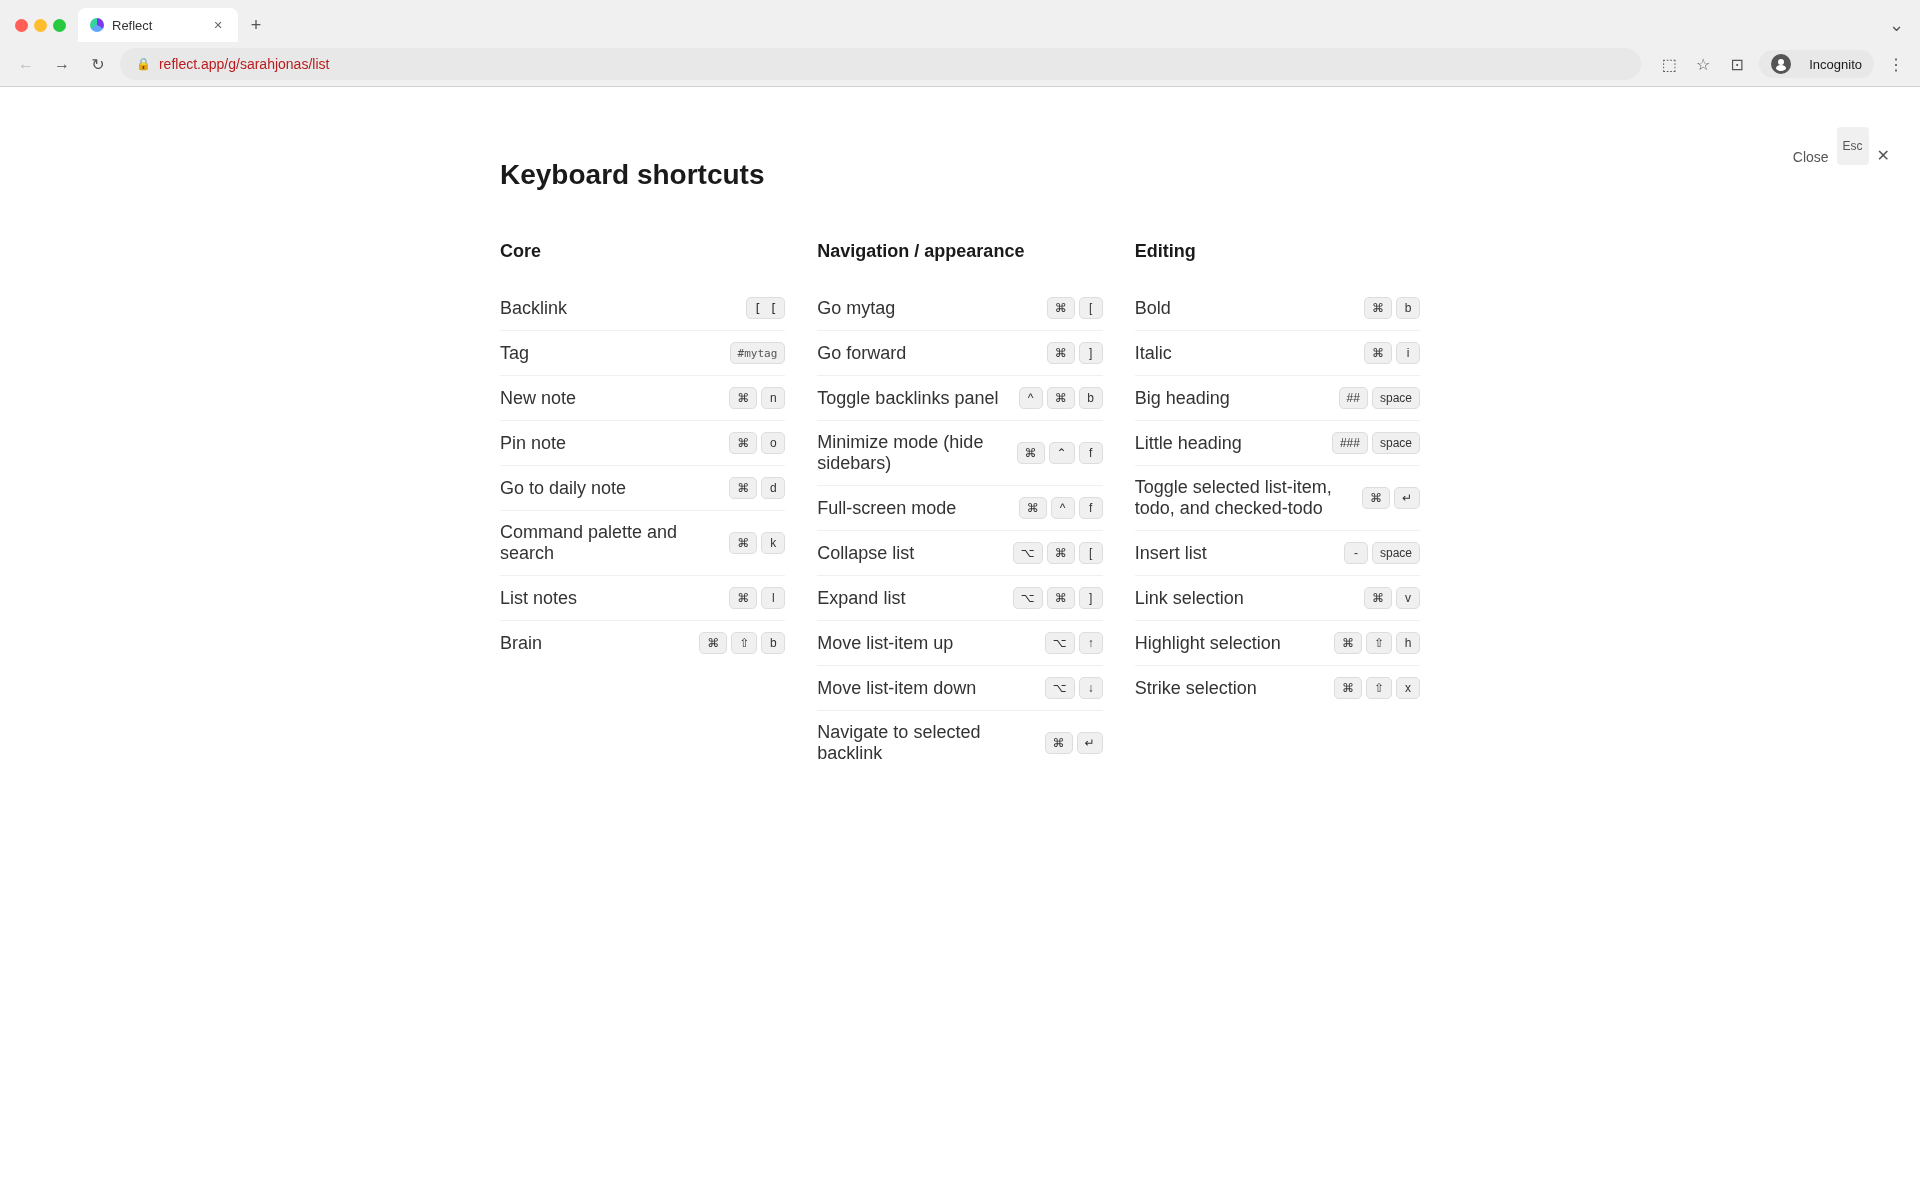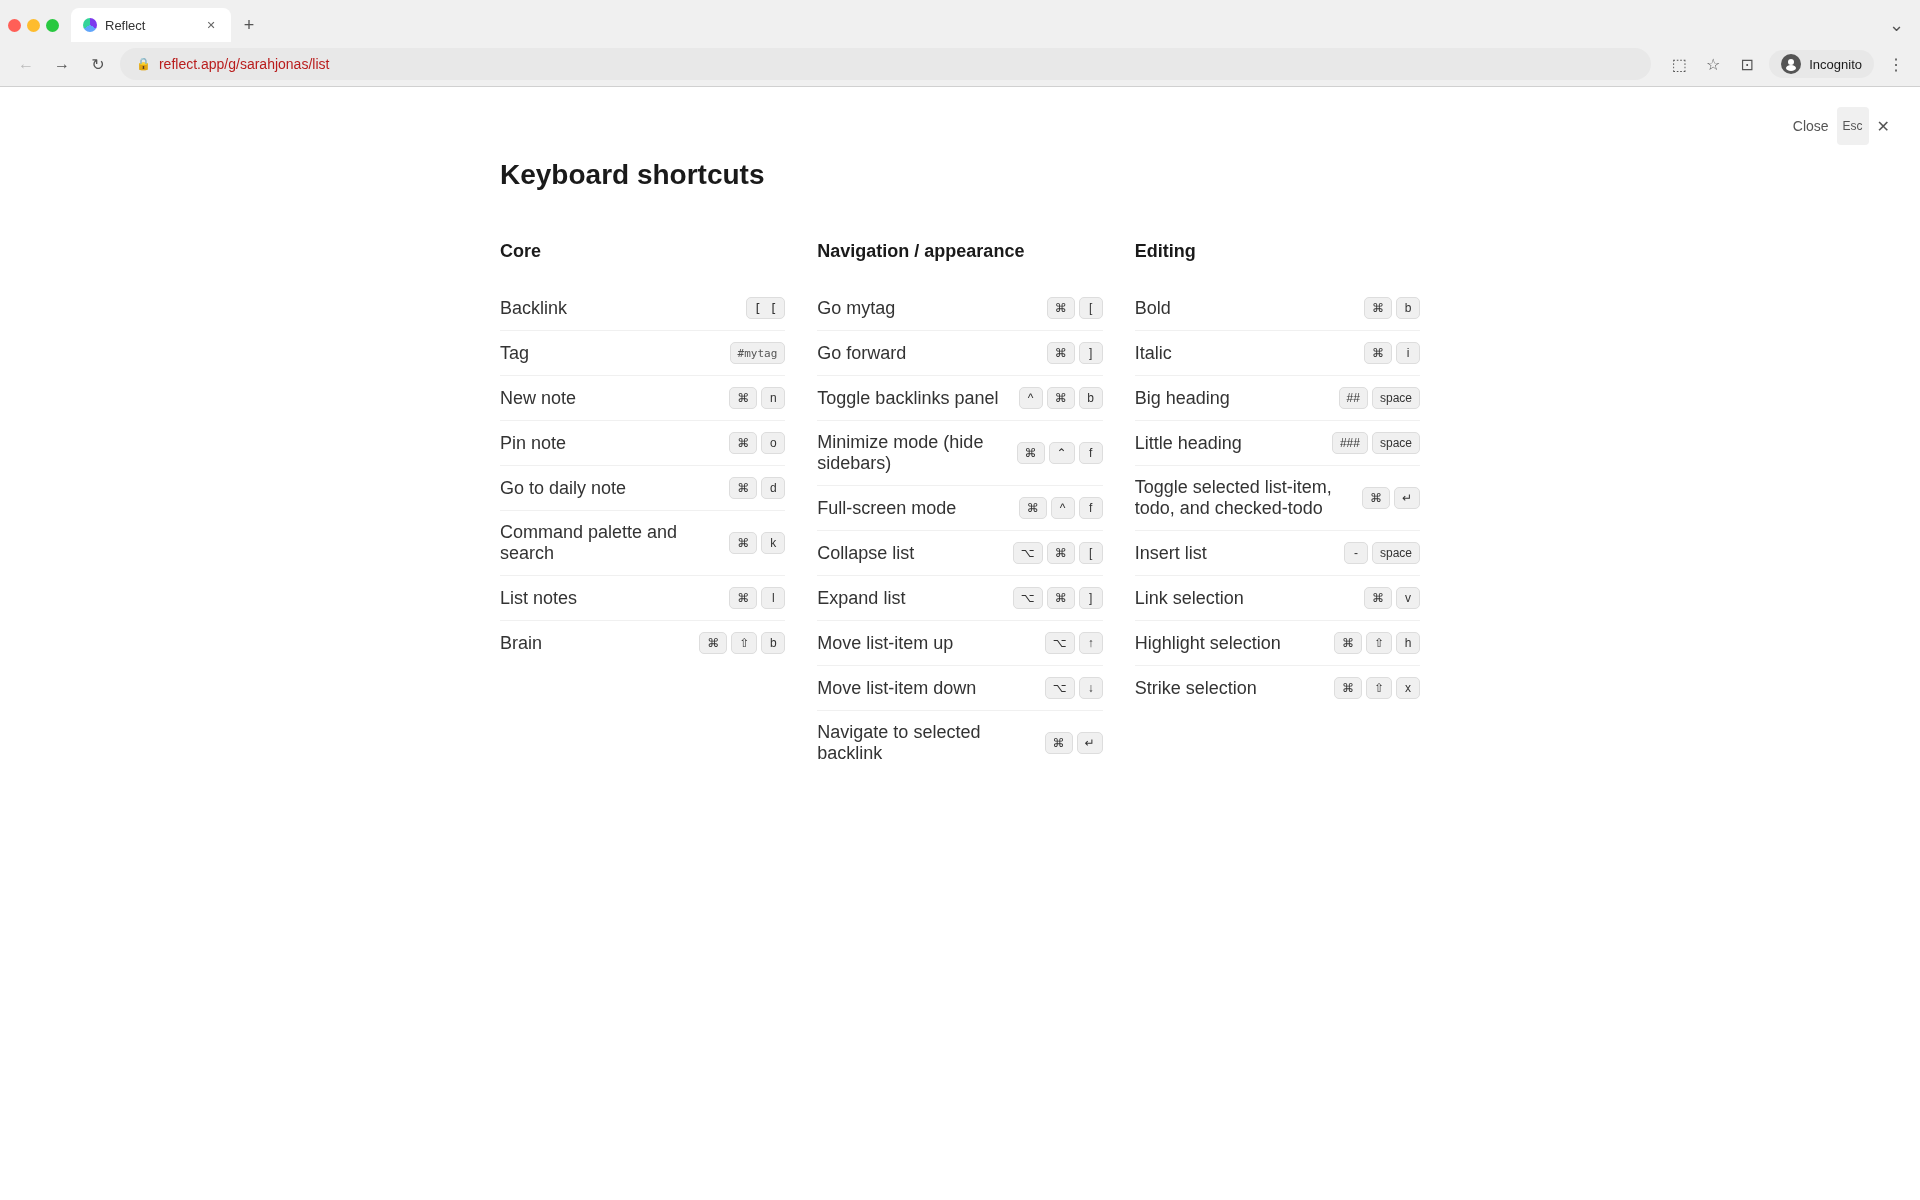--- a/index.html
+++ b/index.html
@@ -13,21 +13,21 @@
 
     
     .browser-chrome {
       background: #f0f0f0;
       border-bottom: 1px solid #d0d0d0;
     }
 
     .tab-bar {
       display: flex;
       align-items: center;
-      padding: 8px 8px 0 8px;
+      padding: 8px 8px 0 15px;
       gap: 4px;
       height: 42px;
     }
 
     .traffic-lights {
       display: flex;
       gap: 6px;
       margin-right: 8px;
     }
 
@@ -159,21 +159,21 @@
       align-items: center;
       justify-content: center;
       color: #555;
       font-size: 16px;
       cursor: pointer;
     }
 
     .incognito-badge {
       display: flex;
       align-items: center;
-      gap: 8px;
+      gap: 18px;
       background: #e8e8e8;
       border-radius: 20px;
       padding: 4px 12px;
       font-size: 13px;
       cursor: pointer;
       text-align: center;
     }
 
     .incognito-avatar {
       width: 20px;
@@ -190,24 +190,24 @@
     
     .page-content {
       position: relative;
       padding: 0 0 80px 0;
       min-height: calc(1200px - 86px);
       background: #ffffff;
     }
 
     .close-btn-area {
       position: absolute;
-      top: 8px;
+      top: 28px;
       right: 30px;
       display: flex;
-      align-items: center;
+      align-items: flex-end;
       gap: 8px;
       cursor: pointer;
       color: #555;
       font-size: 14px;
     }
 
     .close-esc-badge {
       background: #f0f0f0;
       border-radius: 4px;
       padding: 12px 6px;

